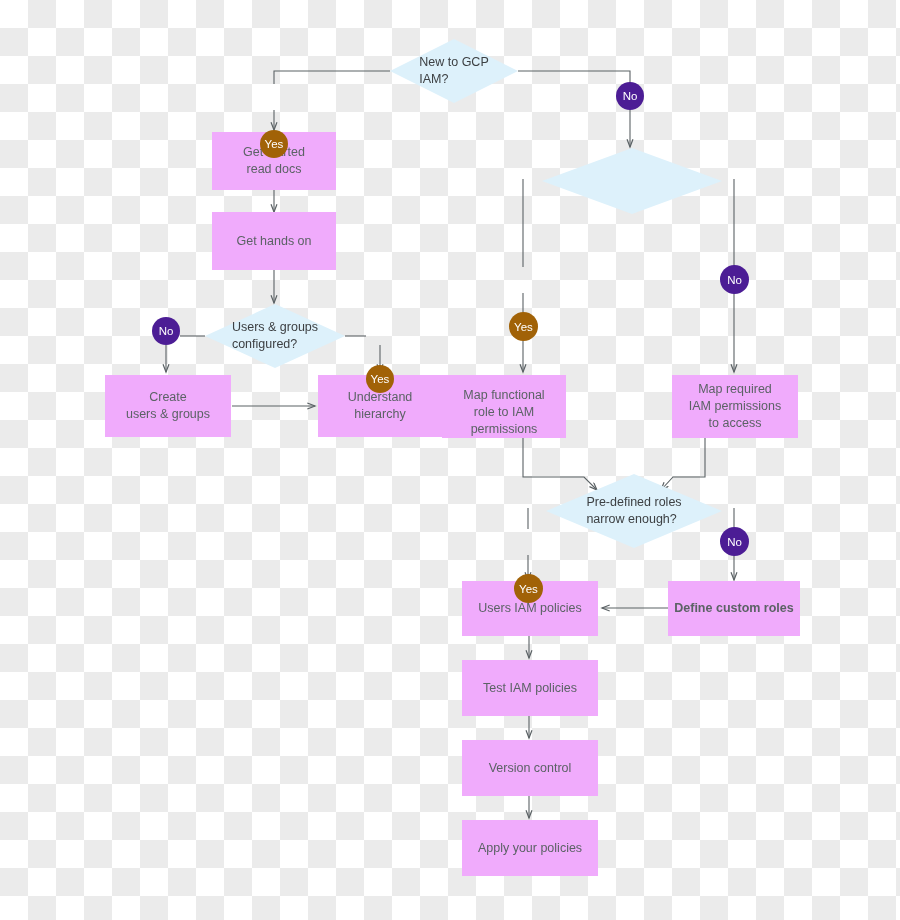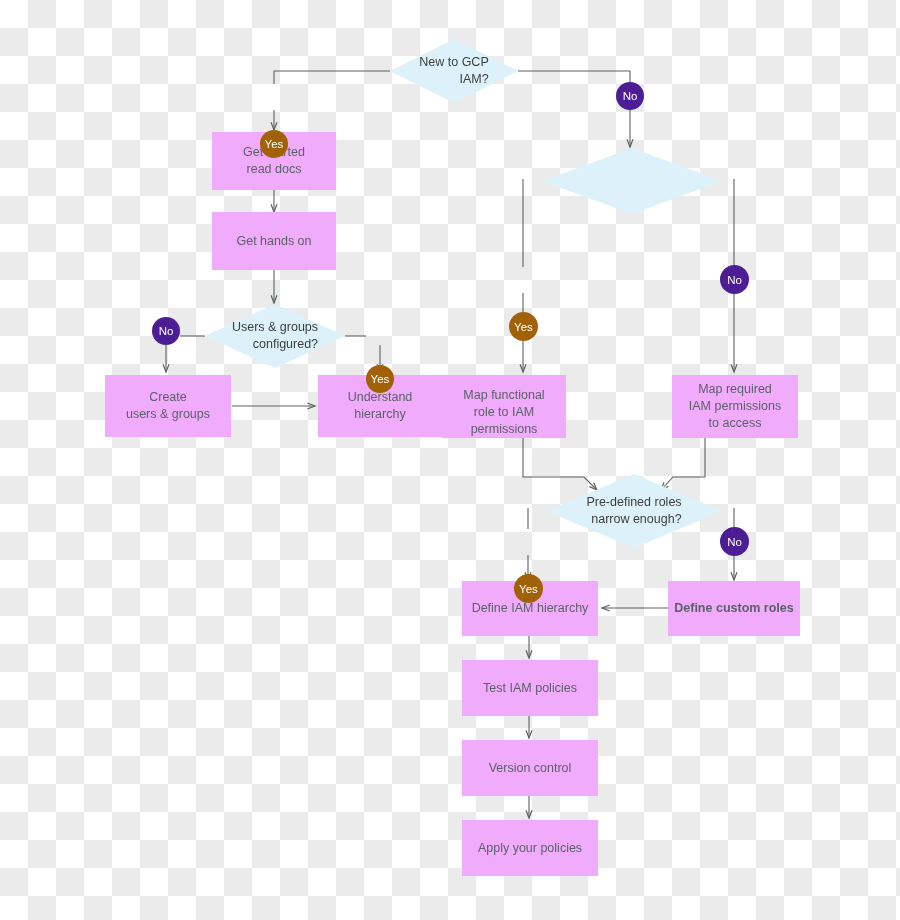--- a/index.html
+++ b/index.html
@@ -55,21 +55,21 @@
   .diamond-shape {
     position: absolute;
     left: 0; top: 0;
     width: 100%; height: 100%;
     background: #ddf1fb;
     clip-path: polygon(50% 0%, 100% 50%, 50% 100%, 0% 50%);
   }
   .diamond-label {
     position: relative;
     z-index: 2;
-    text-align: right;
+    text-align: left;
     color: #3d4043;
     font-size: 12.5px;
     line-height: 1.35;
     white-space: pre-line;
   }
   .badge {
     position: absolute;
     border-radius: 50%;
     display: flex;
     align-items: center;
@@ -189,21 +189,21 @@
 permissions</span>
 </div>
 
 <div class="node box" style="left:672px; top:375px; width:126px; height:63px;">
   <span>Map required
 IAM permissions
 to access</span>
 </div>
 
 <div class="node box" style="left:462px; top:581px; width:136px; height:55px;">
-  <span>Define IAM hierarchy</span>
+  <span>Users IAM policies</span>
 </div>
 
 <div class="node box" style="left:668px; top:581px; width:132px; height:55px;font-weight:bold;">
   <span>Define custom roles</span>
 </div>
 
 <div class="node box" style="left:462px; top:660px; width:136px; height:56px;">
   <span>Test IAM policies</span>
 </div>
 

